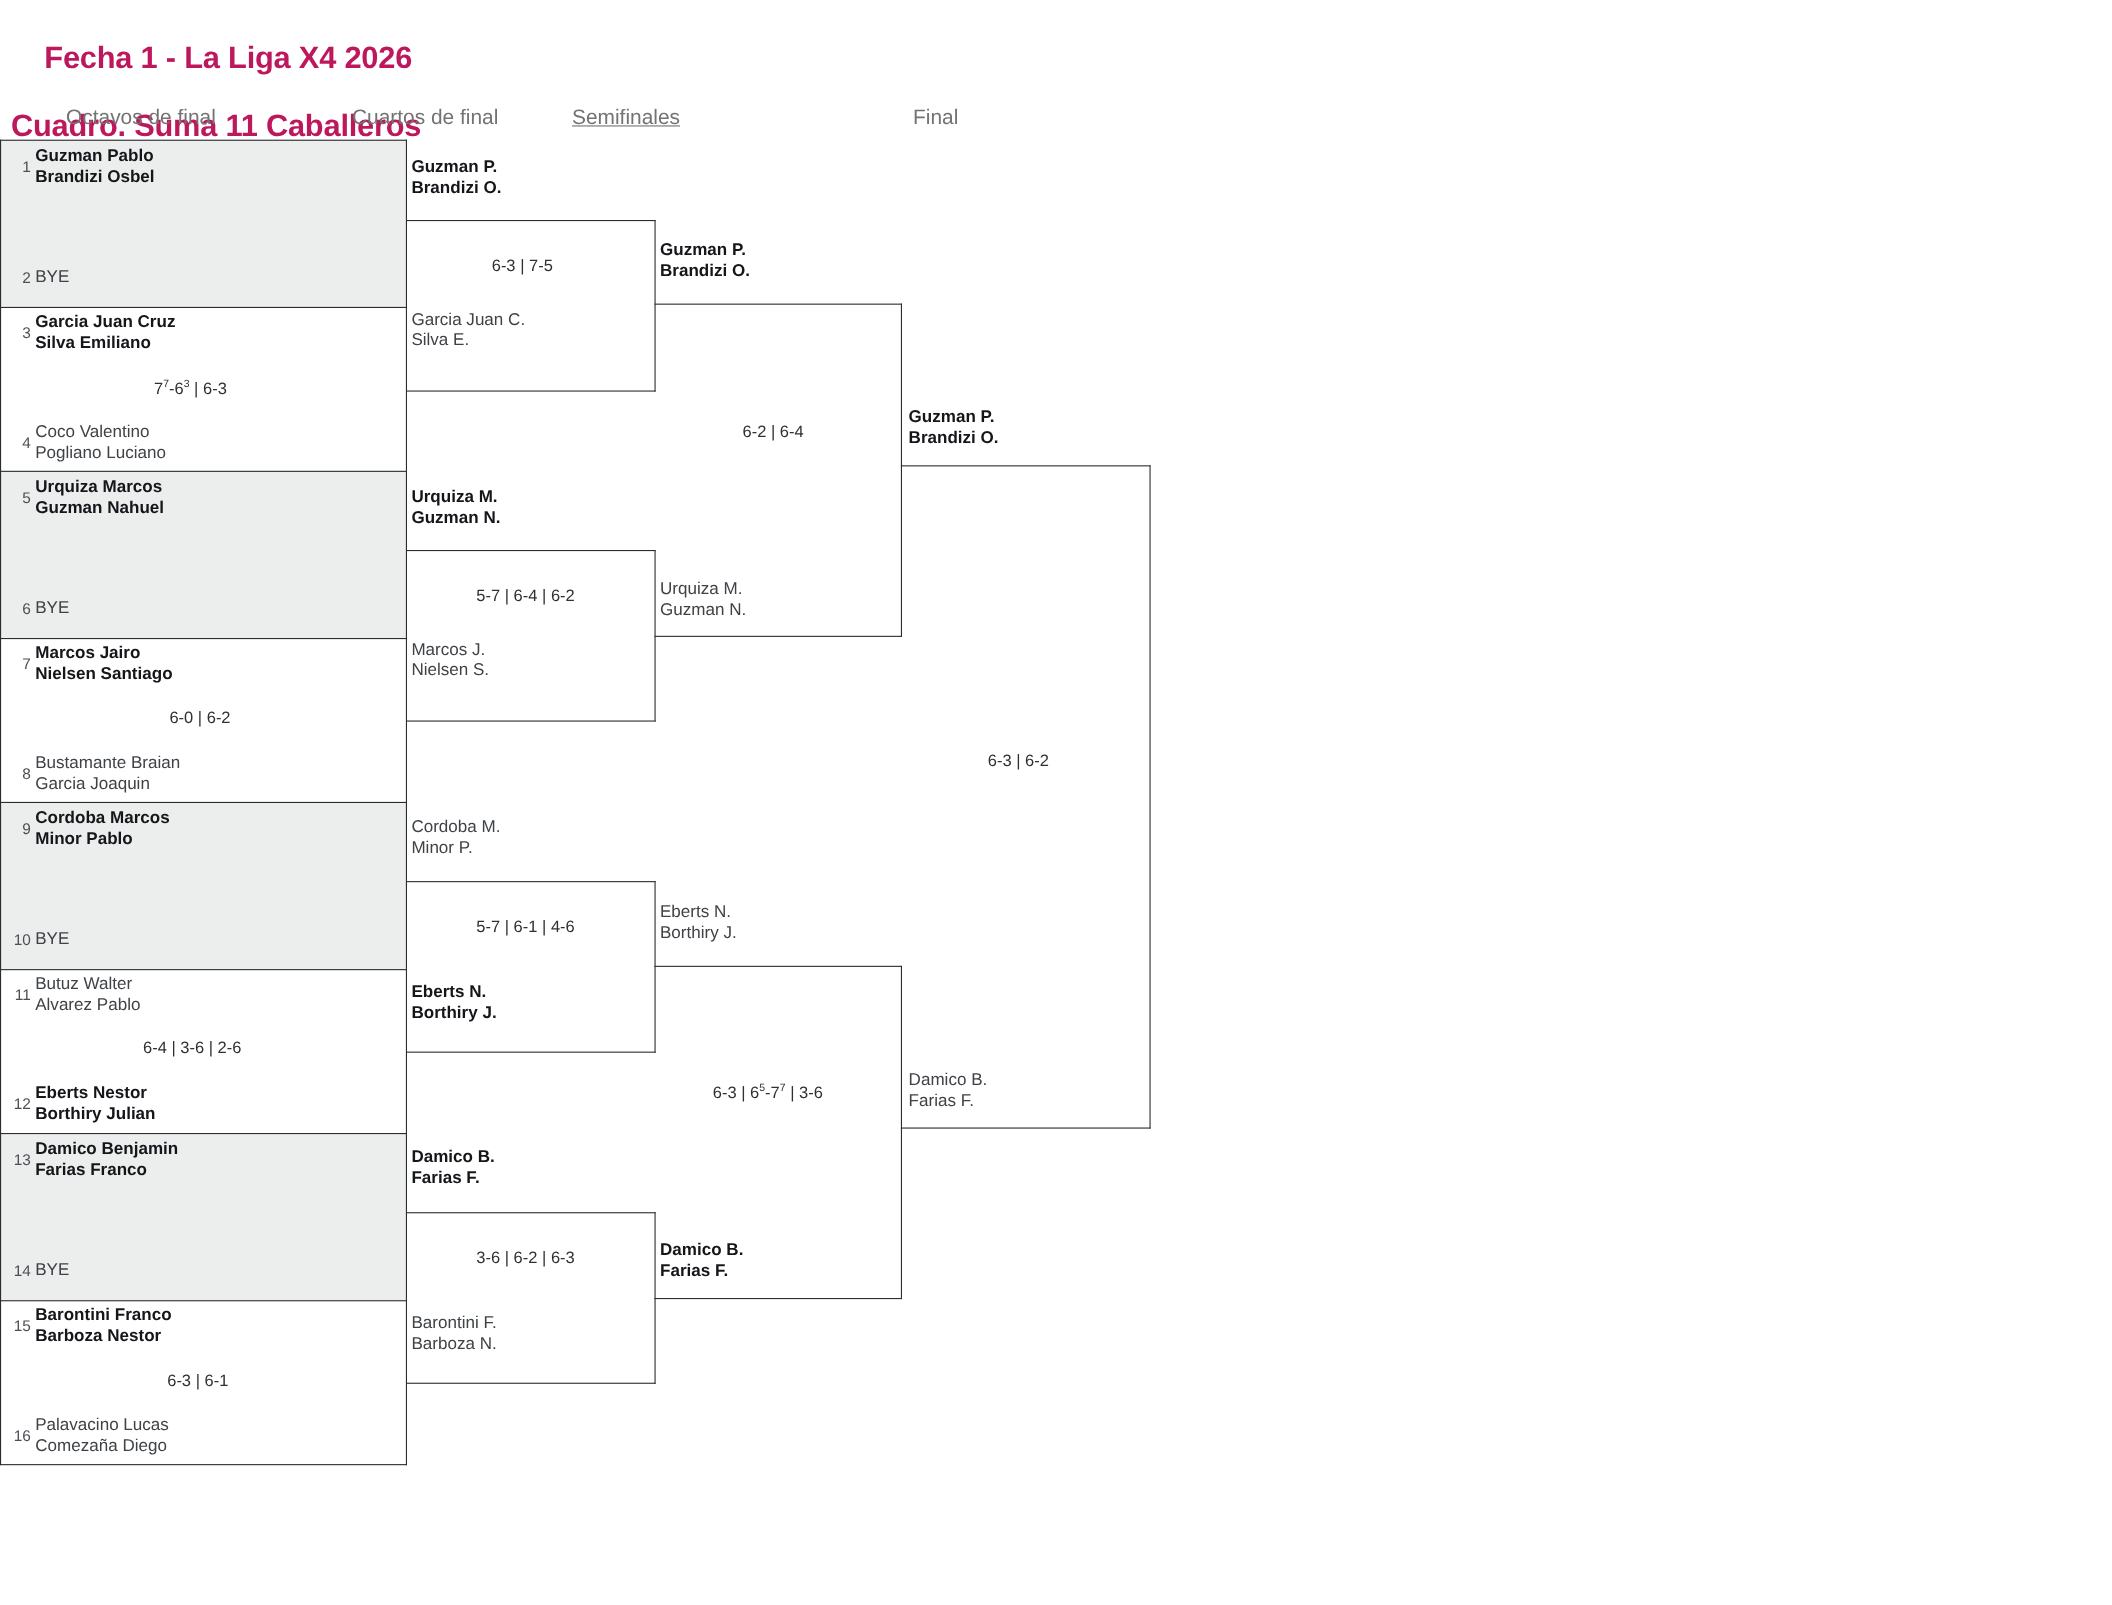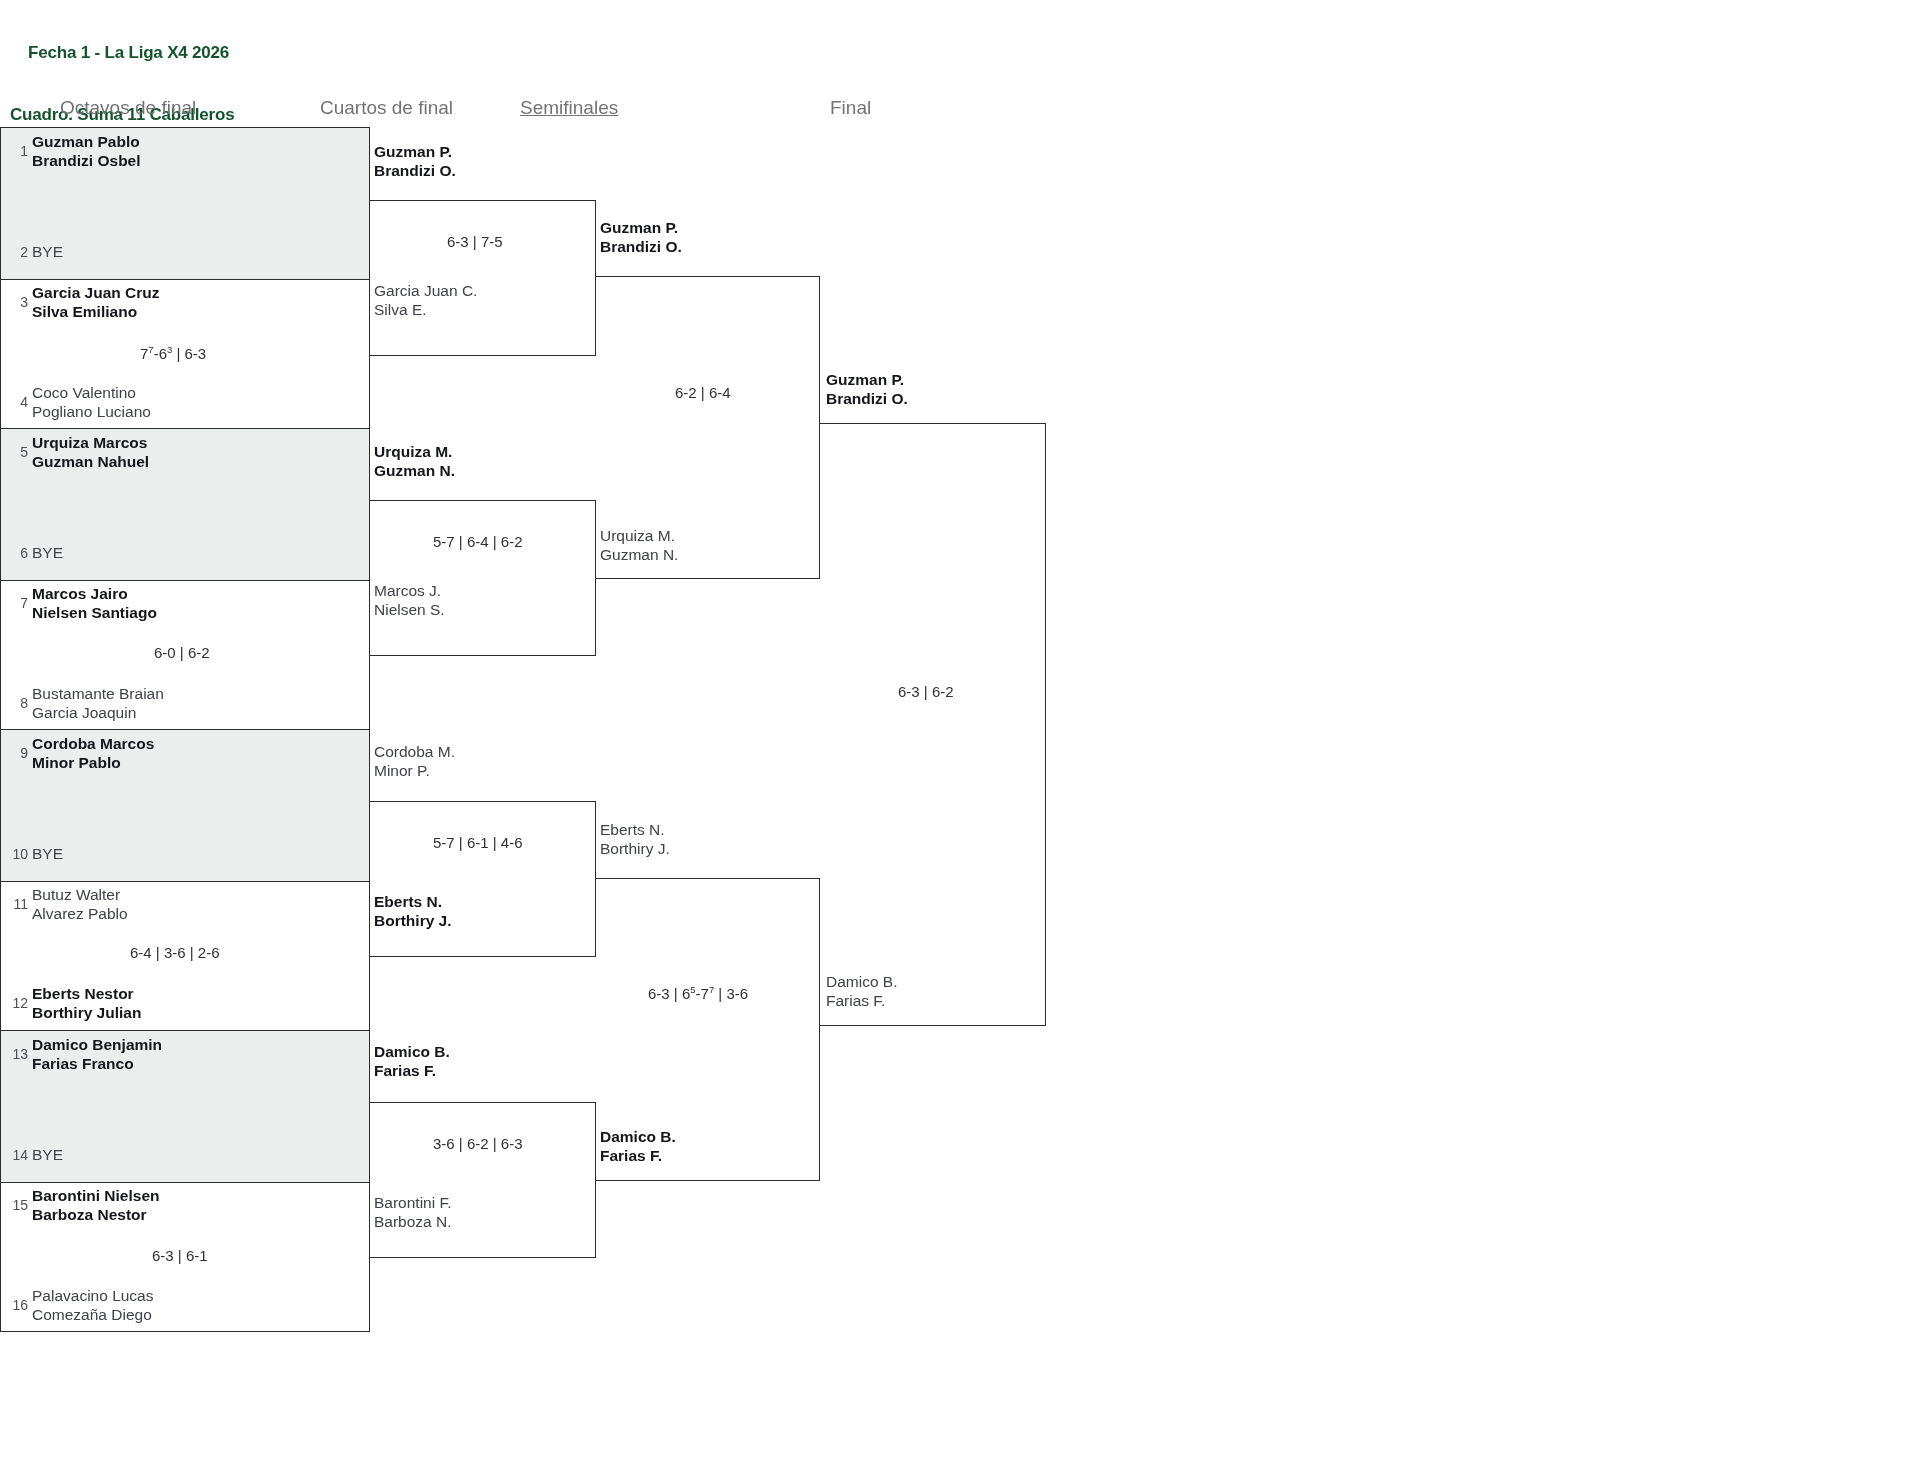--- a/index.html
+++ b/index.html
@@ -9,22 +9,22 @@
     font-family:"Liberation Sans","DejaVu Sans",sans-serif;
     color:#17181a;
     position:relative;
     overflow:hidden;
   }
   .stage{position:absolute;left:0;top:0;width:1920px;height:1459px;}
 
   
   .title{
     position:absolute;left:10px;top:6px;
-    font-size:17px;line-height:31px;font-weight:700;letter-spacing:-0.2px;
-    color:#14532d;white-space:pre;
+    font-size:28px;line-height:31px;font-weight:700;letter-spacing:-0.2px;
+    color:#be185d;white-space:pre;
   }
   .title .l2{display:block;}
 
   
   .logo{position:absolute;left:1670px;top:4px;width:240px;height:60px;}
   .logo-word{
     position:absolute;left:84px;top:4px;
     font-size:45px;font-weight:700;color:#6cb52d;letter-spacing:-1px;
     line-height:50px;
   }
@@ -192,21 +192,21 @@
   <div class="slot" style="left:2px;top:1145px;width:360px;">
     <span class="seed" style="top:2px;width:26px;">14</span>
     <span class="names lose" style="left:30px;">
       <span>BYE</span>
     </span>
   </div>
 
   <div class="slot" style="left:2px;top:1186px;width:360px;">
     <span class="seed" style="top:11px;width:26px;">15</span>
     <span class="names win" style="left:30px;">
-      <span>Barontini Nielsen</span>
+      <span>Barontini Franco</span>
       <span class="n2">Barboza Nestor</span>
     </span>
   </div>
   <div class="score" style="left:152px;top:1247px;">6-3 | 6-1</div>
   <div class="slot" style="left:2px;top:1286px;width:360px;">
     <span class="seed" style="top:11px;width:26px;">16</span>
     <span class="names lose" style="left:30px;">
       <span>Palavacino Lucas</span>
       <span class="n2">Comezaña Diego</span>
     </span>

